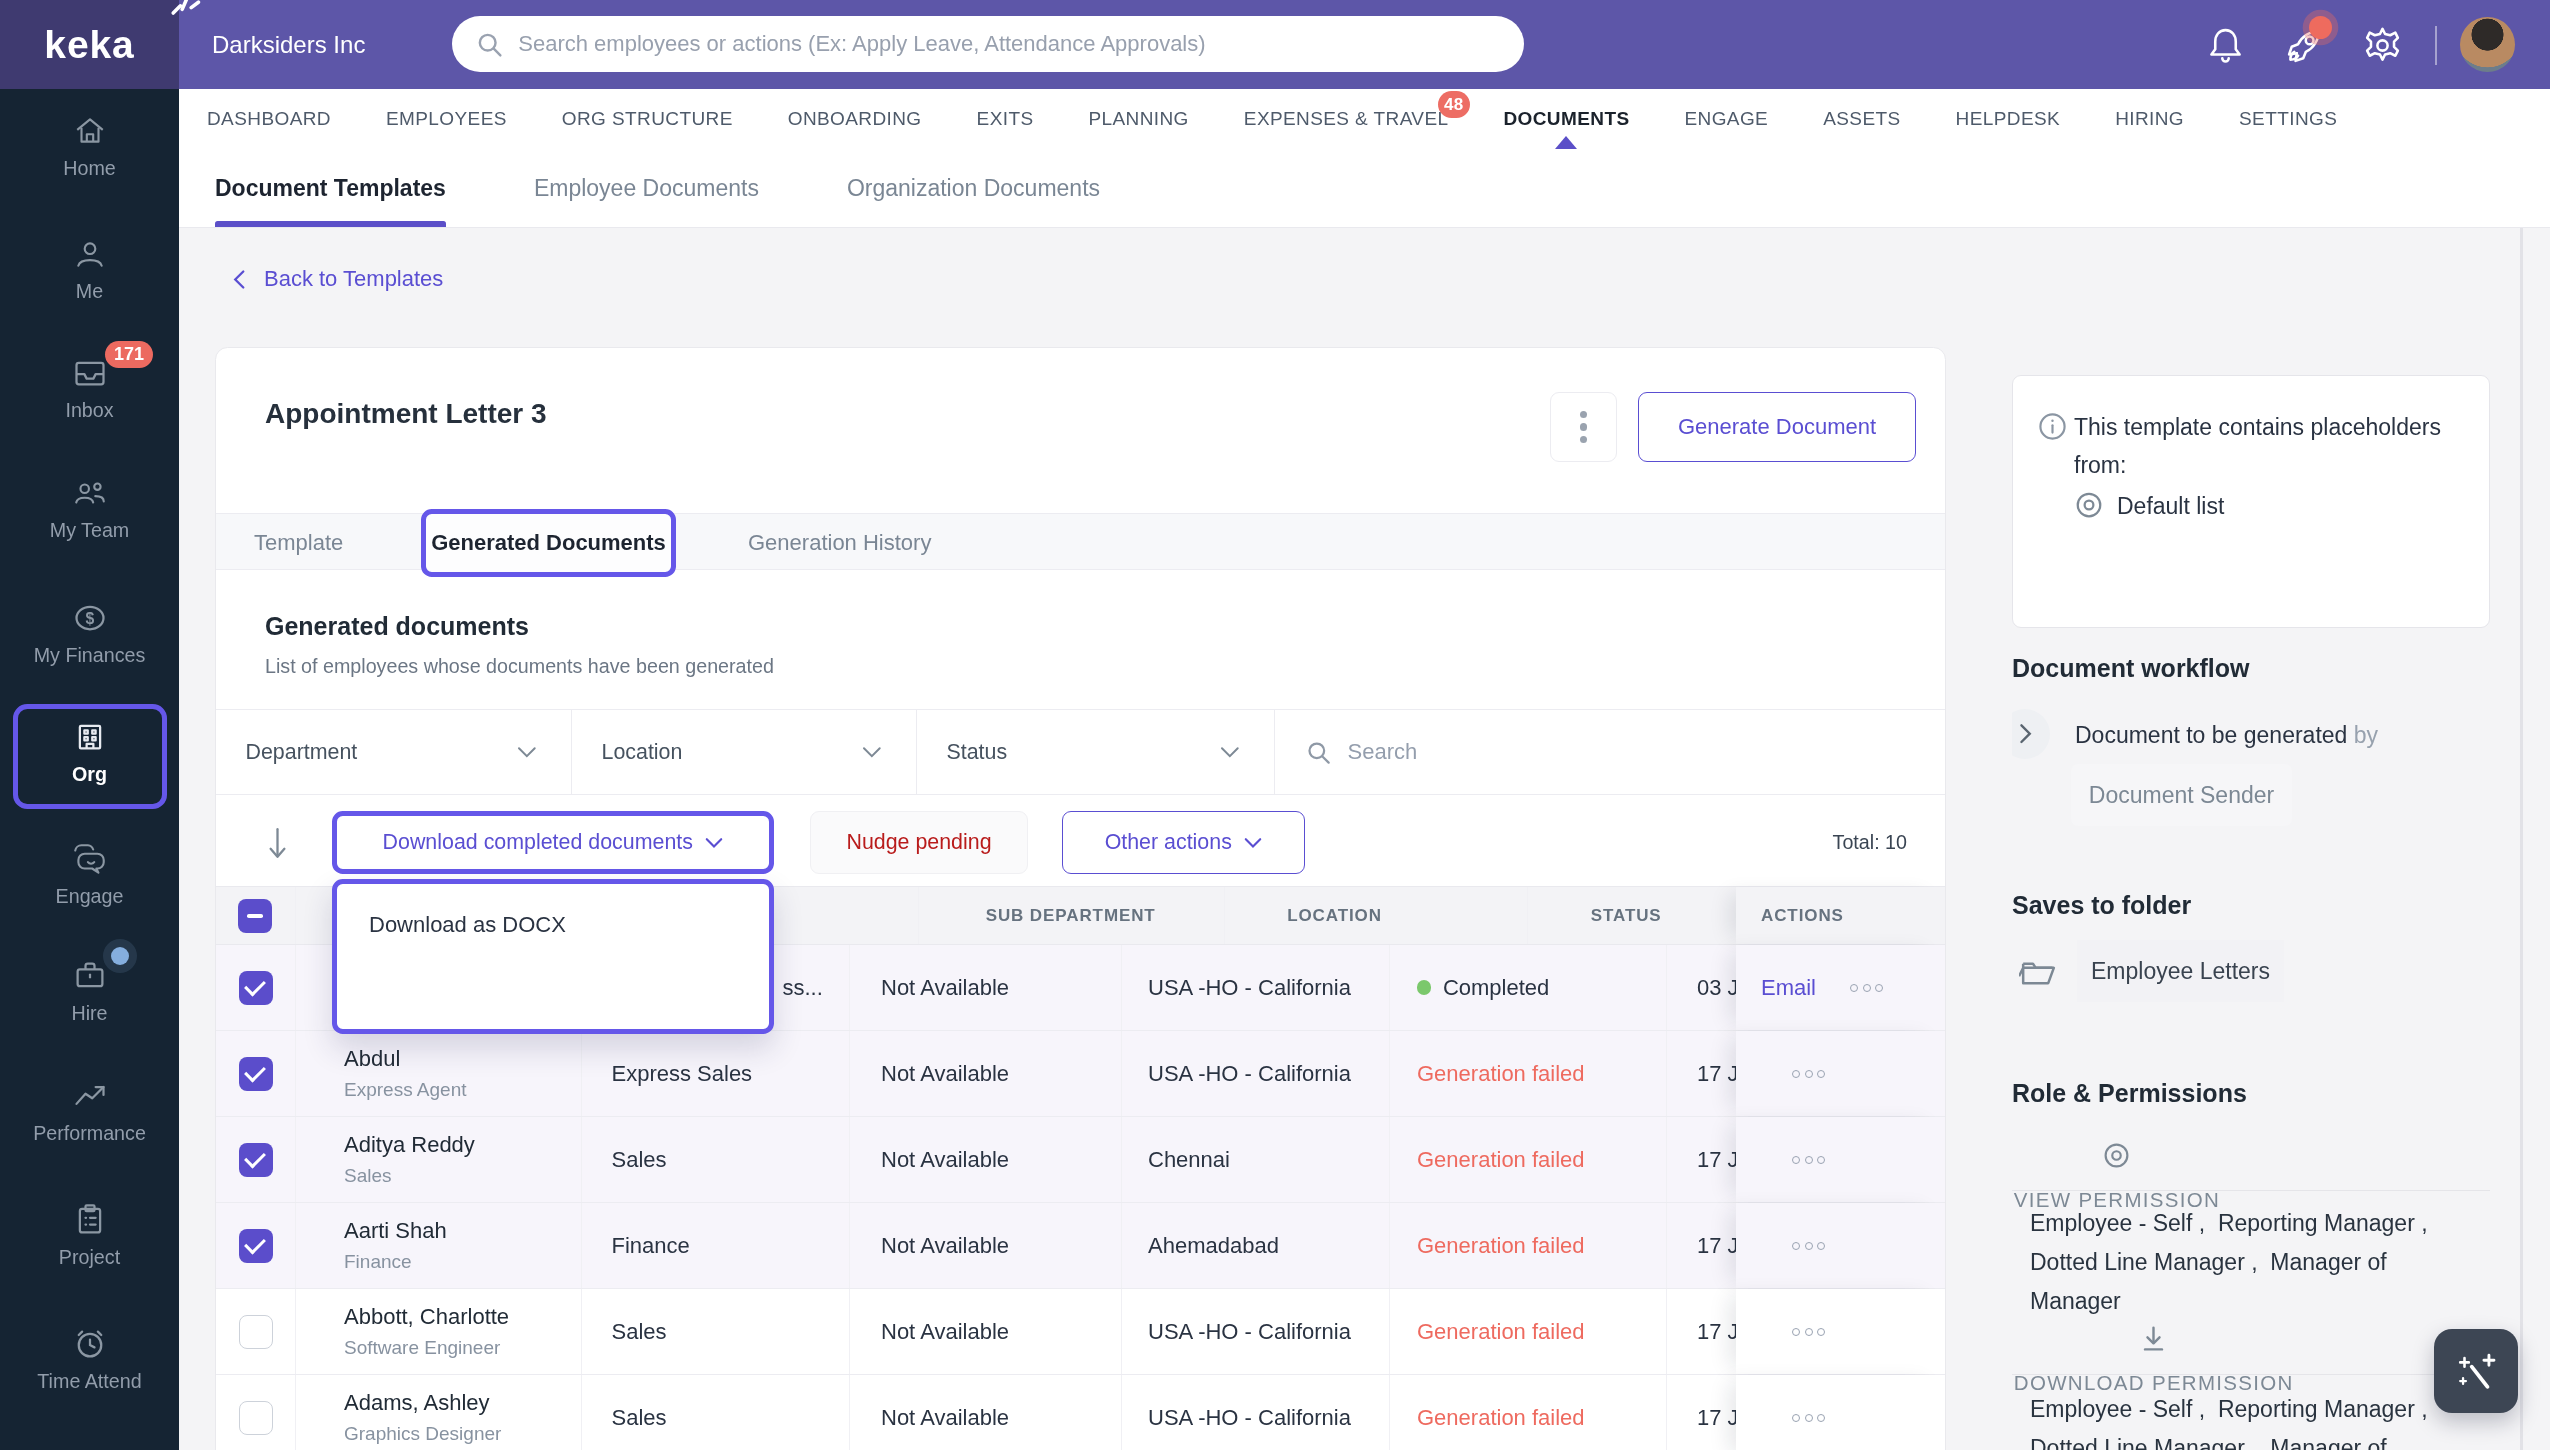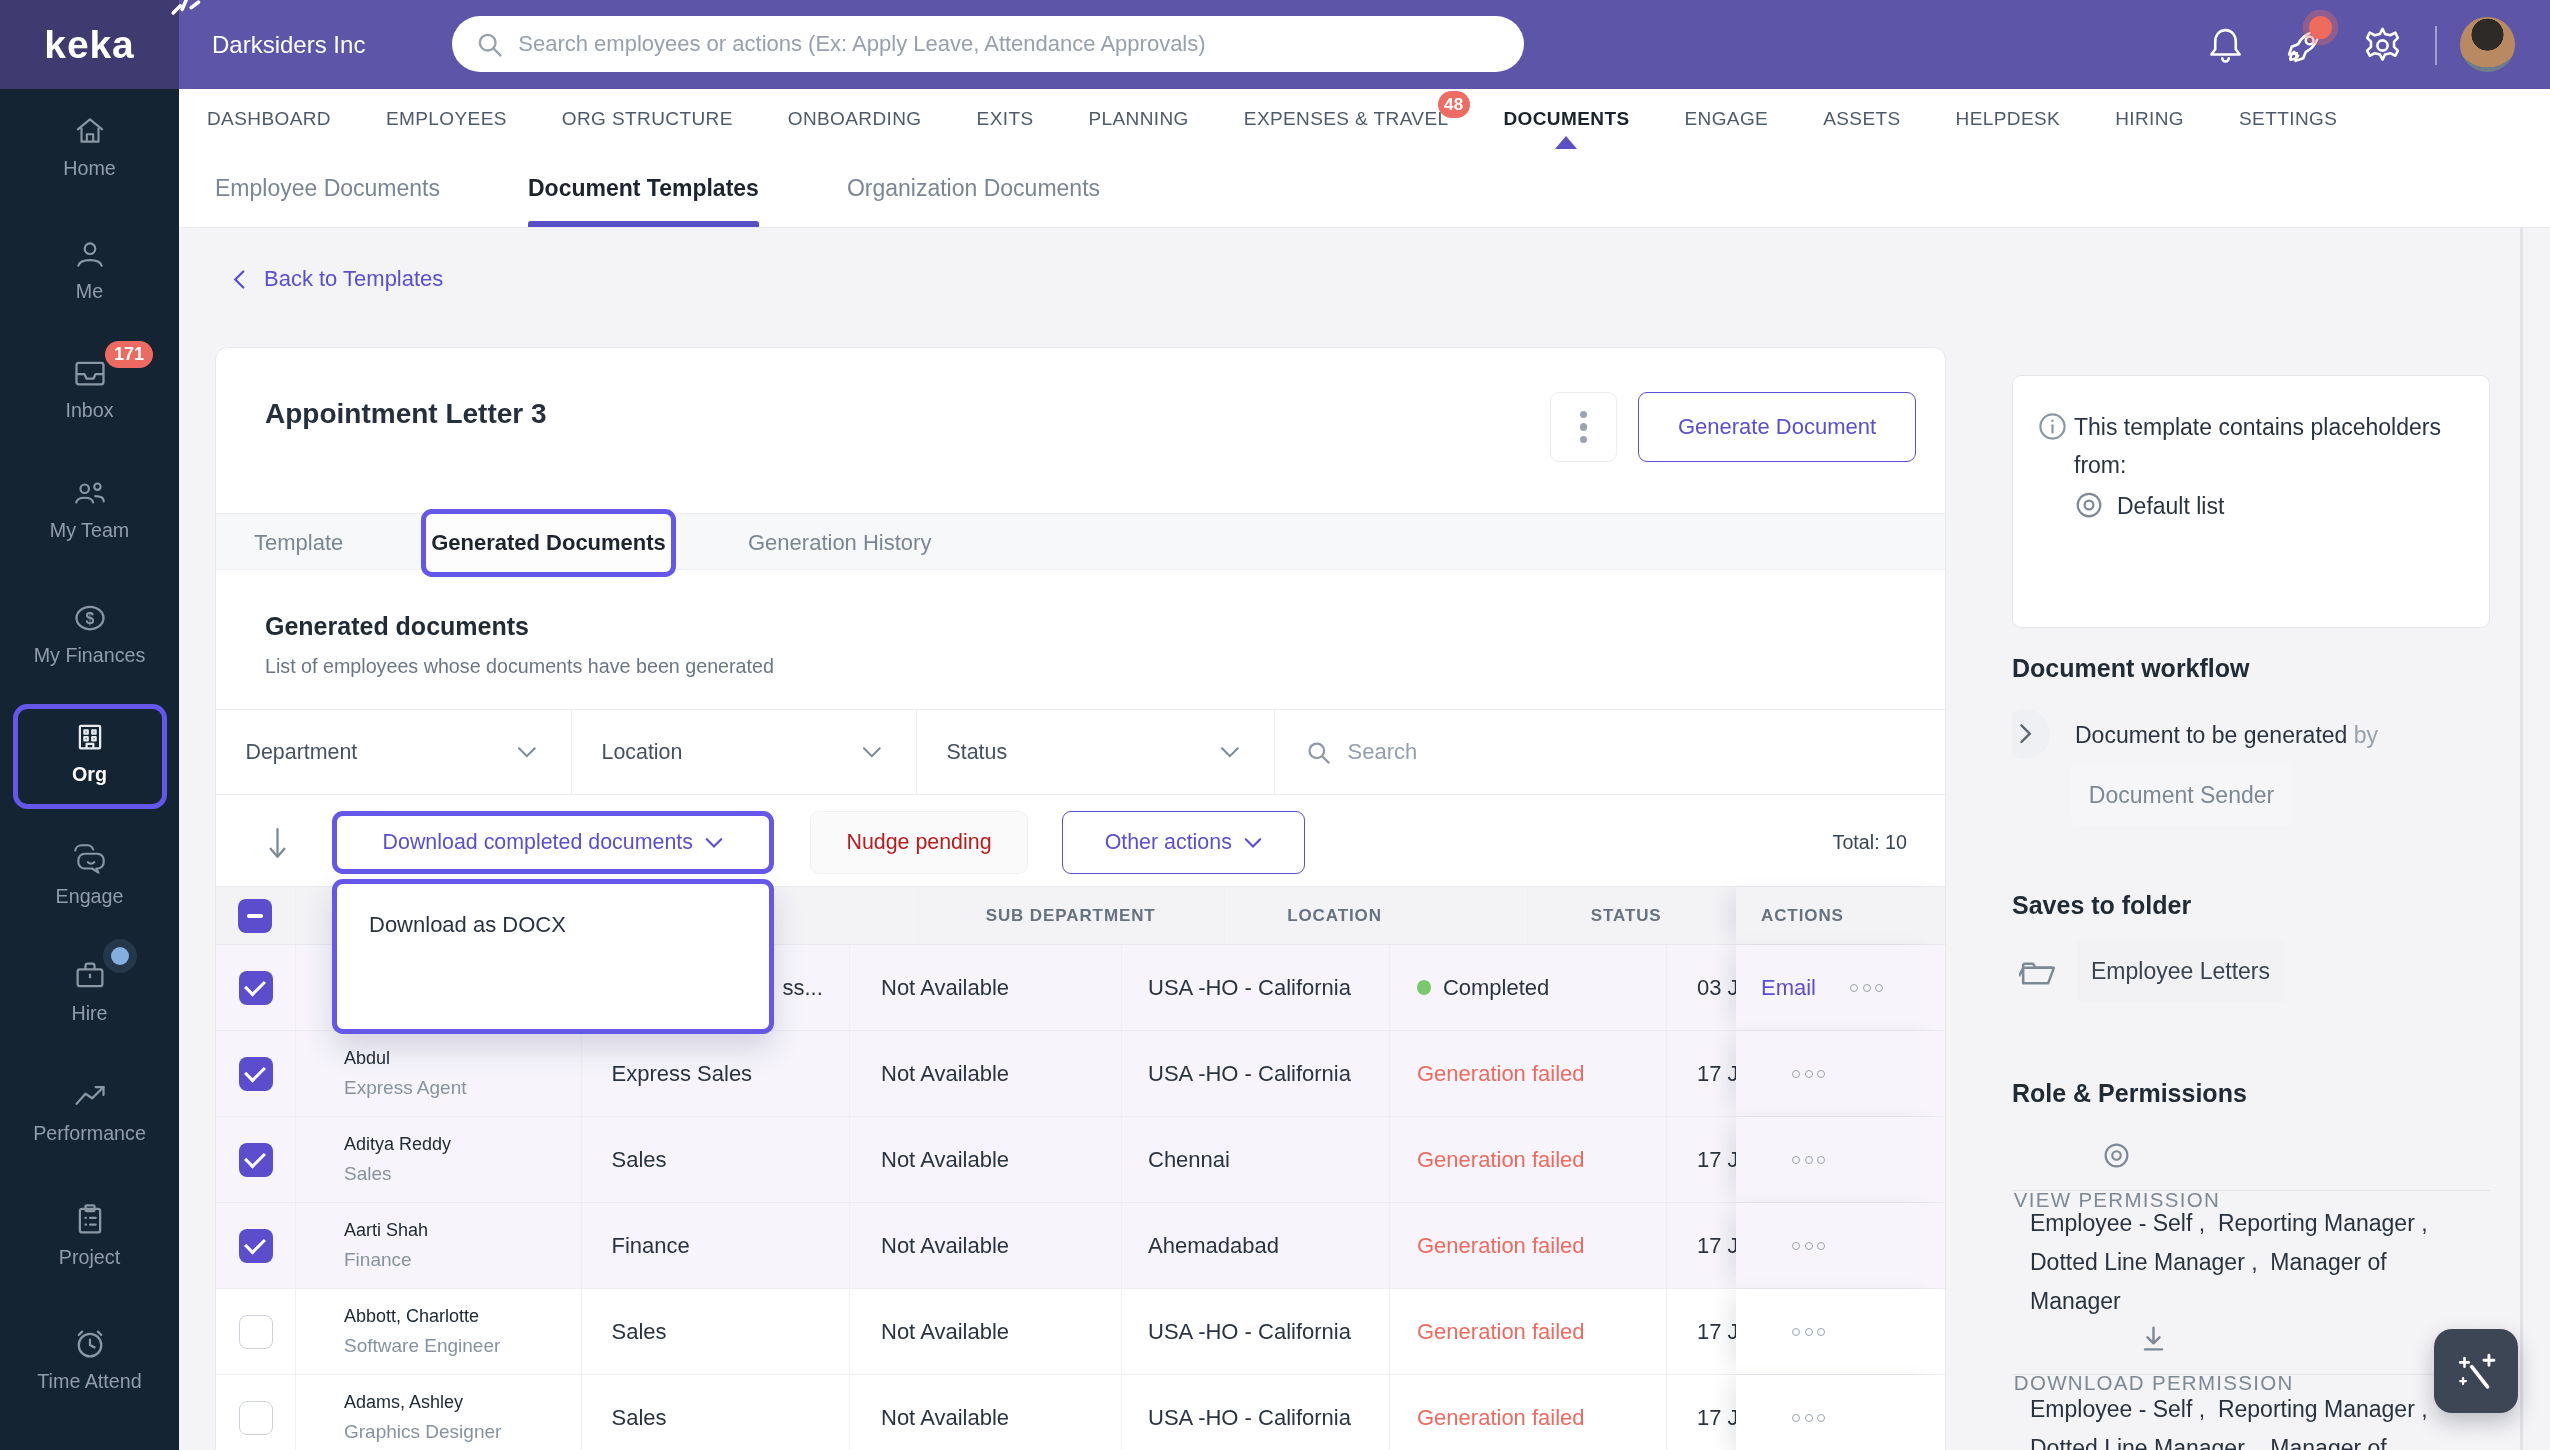--- a/index.html
+++ b/index.html
@@ -126,21 +126,21 @@
   .c-check { width:80px; justify-content:center; }
   .c-name  { width:286px; padding-left:48px; }
   .c-dept  { width:268px; padding-left:29.5px; }
   .c-sub   { width:272px; padding-left:31px; }
   .c-loc   { width:268px; padding-left:26px; }
   .c-stat  { width:277px; padding-left:27px; gap:11.6px; }
   .c-gen   { flex:1; padding-left:30px; border-right:none; }
   .thead .c-gen { padding-left:18px; }
   .hlabel { font-size:17px; font-weight:700; color:#66727f; letter-spacing:0.9px; }
   .namewrap { display:flex; flex-direction:column; gap:7.1px; }
-  .nm { font-size:18px; color:#212b36; }
+  .nm { font-size:22px; color:#212b36; }
   .ds { font-size:19px; color:#8792a0; }
   .cellv { font-size:22px; color:#2a3342; white-space:nowrap; }
   .peek { margin-left:171px; }
   .failed { color:#ee6a5f; }
   .okdot { width:14.3px; height:14.3px; border-radius:50%; background:#7bc86c; }
   .c-actions { position:absolute; right:0; top:0; width:209px; height:100%;
     display:flex; align-items:center; box-shadow:-14.3px 0 19.7px -7.1px rgba(20,25,50,.10); z-index:3; }
   .thead .c-actions { background:#f3f3f6; padding-left:25px; }
   .trow .c-actions { background:#fff; }
   .trow.sel .c-actions { background:#f7f5fb; }
@@ -404,22 +404,22 @@
     </div>
   <div class="nav-item">
       <span>HIRING</span>
     </div>
   <div class="nav-item">
       <span>SETTINGS</span>
     </div>
 </nav>
 
 <div class="subtabs">
+  <div class="subtab active">Document Templates</div>
   <div class="subtab">Employee Documents</div>
-  <div class="subtab active">Document Templates</div>
   <div class="subtab">Organization Documents</div>
 </div>
 
 <main class="content">
 
   <div class="backlink">
     <svg width="19.7" height="23" viewBox="0 0 16 20" fill="none" stroke="#5a4ed2" stroke-width="2" stroke-linecap="round">
       <path d="M11 3 L4 10 L11 17"></path>
     </svg>
     <span>Back to Templates</span>

